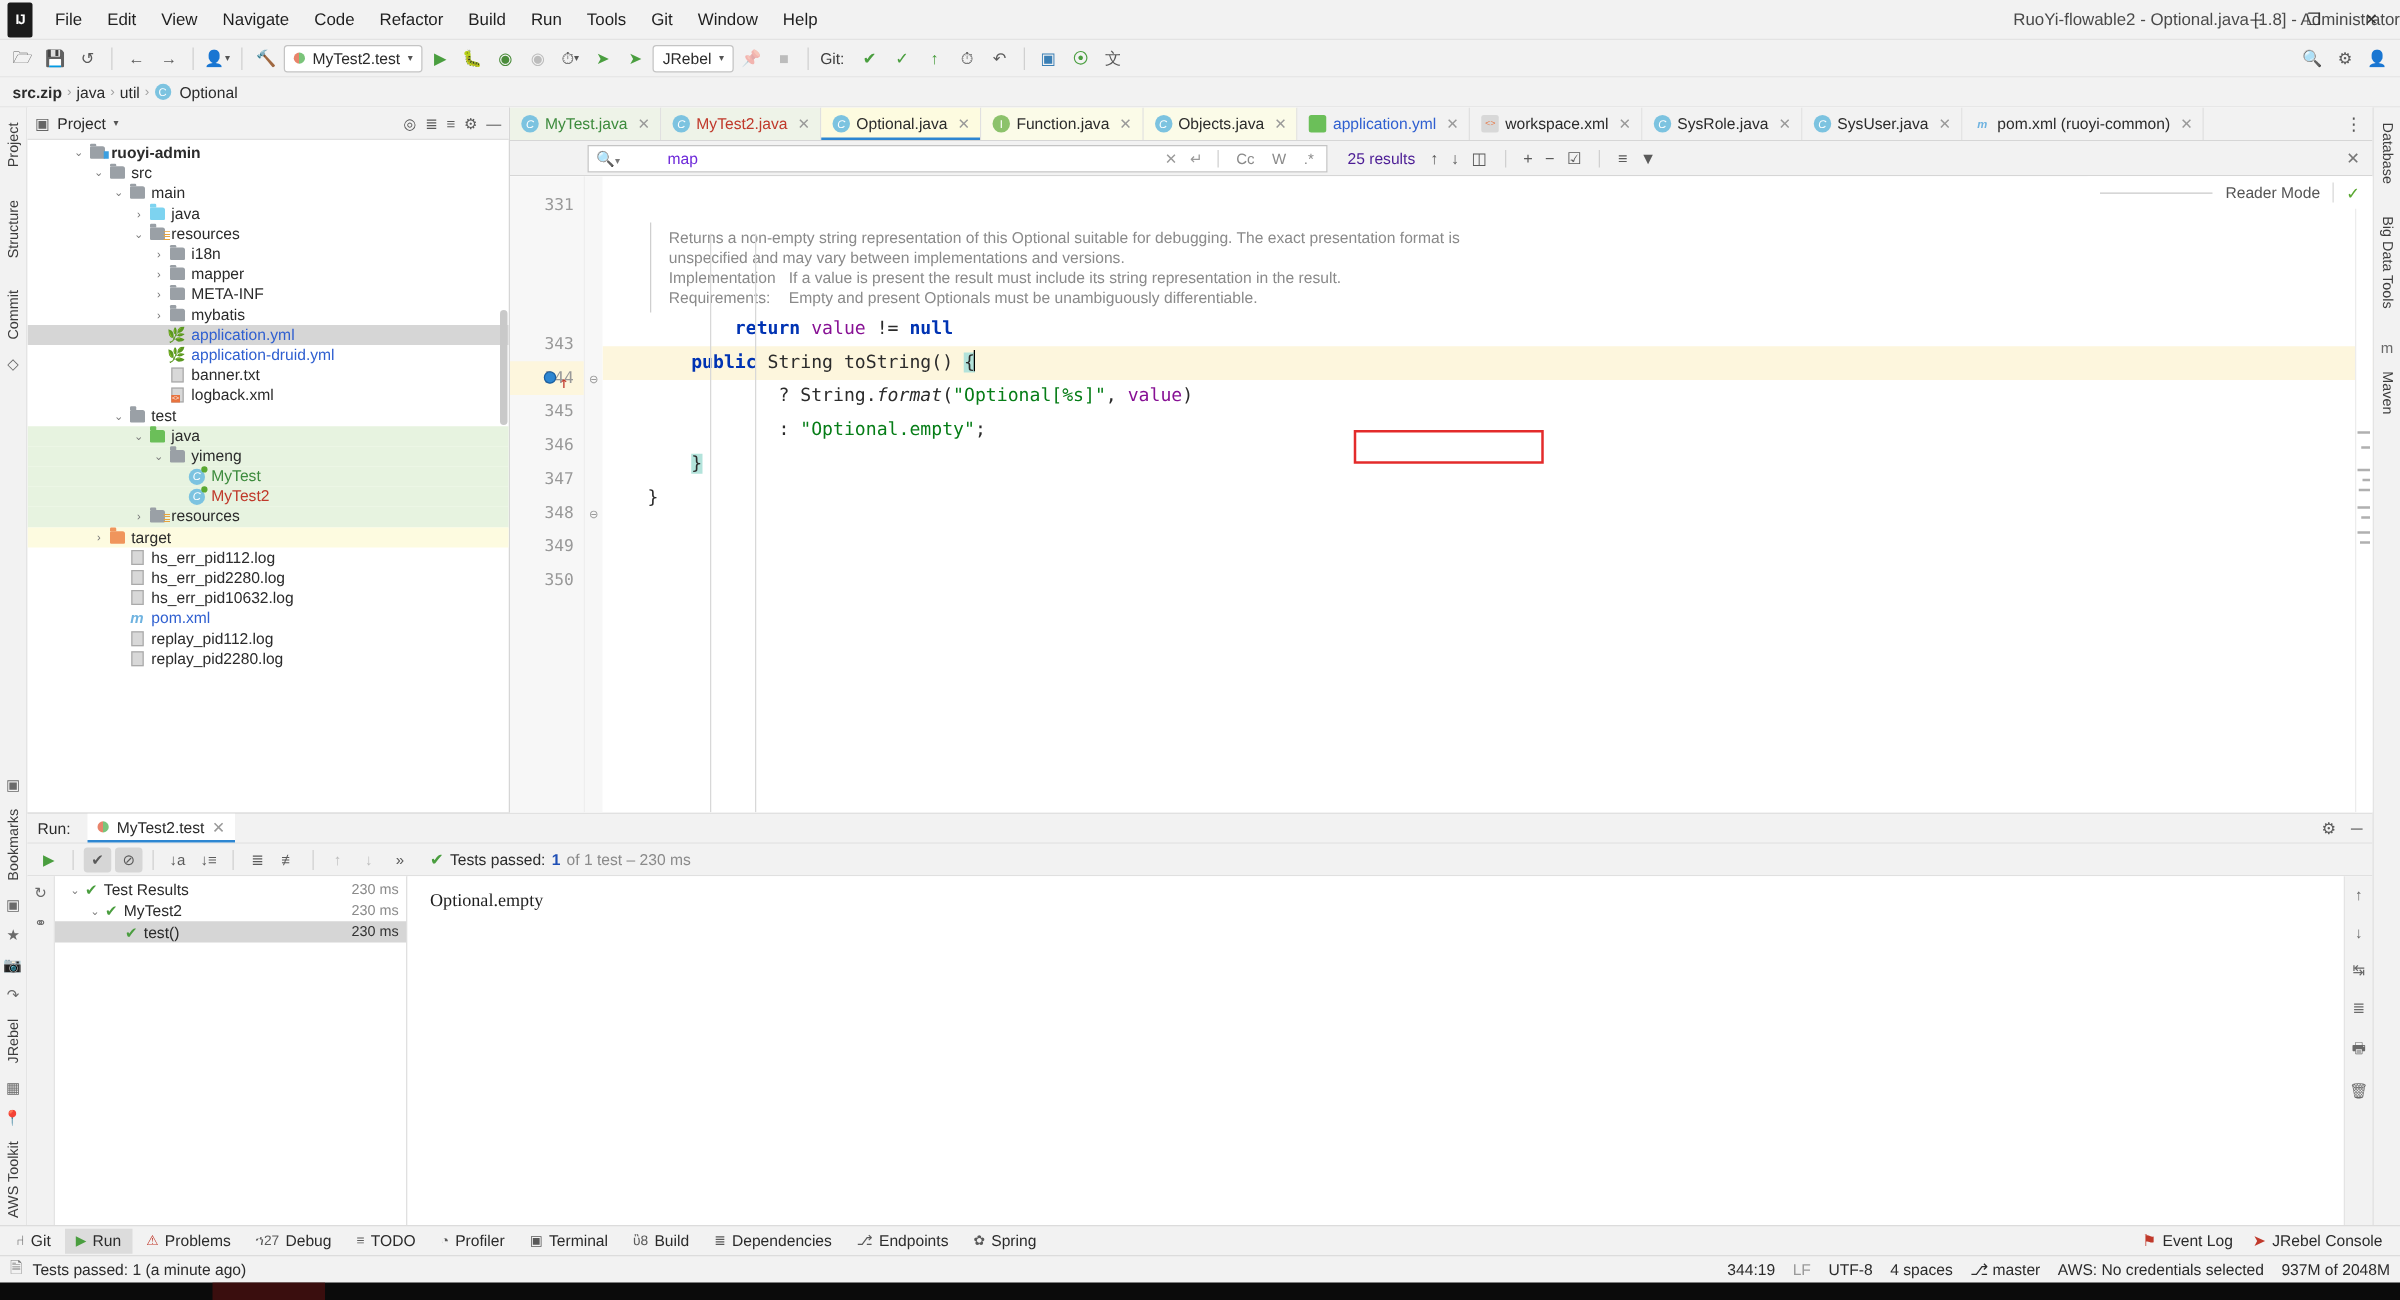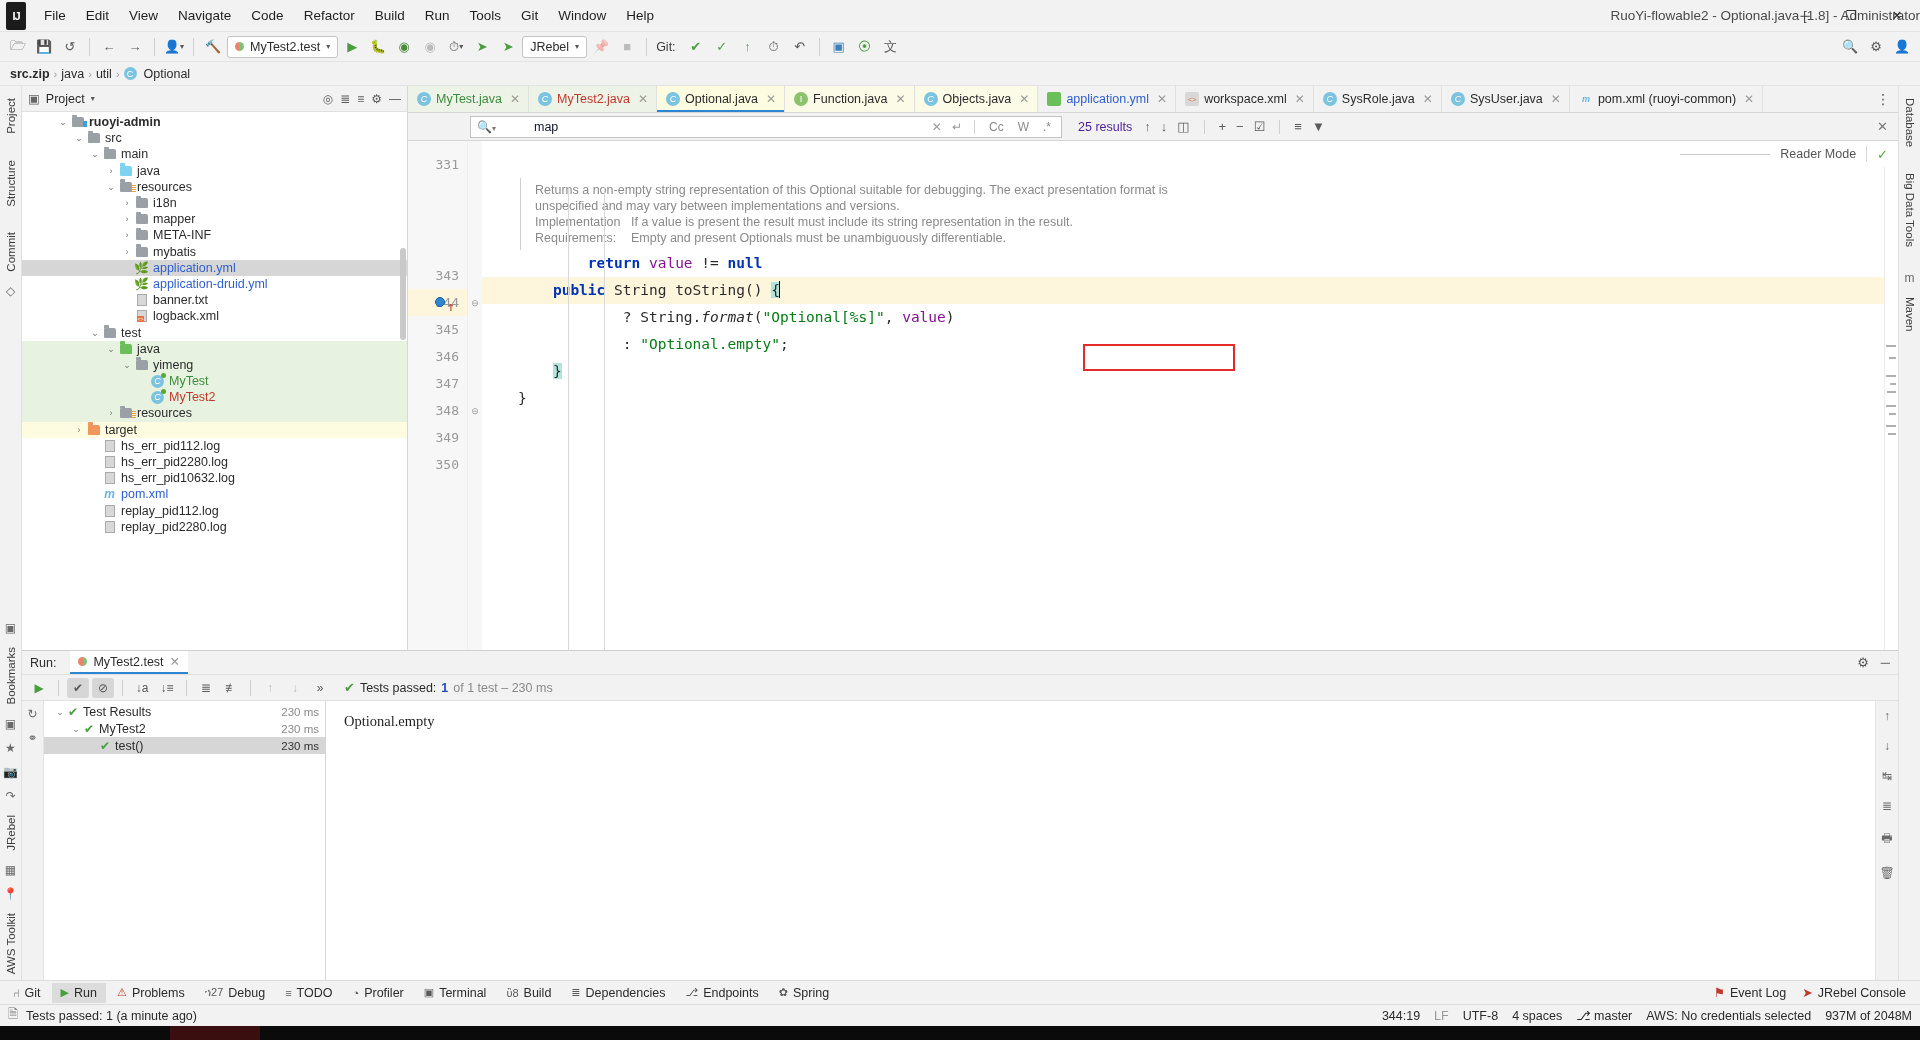--- a/index.html
+++ b/index.html
@@ -175,21 +175,21 @@
   .searchbar {
     height: 28px; display: flex; align-items: center; background: #f2f2f2;
     border-bottom: 1px solid #d6d6d6; padding-left: 2px;
   }
   .sb-gutter { width: 60px; flex: none; }
   .sfield {
     flex: 1; max-width: 592px; height: 22px; background: #fff; border: 1px solid #c4c4c4;
     display: flex; align-items: center; gap: 6px; padding: 0 6px; font-size: 12.5px;
   }
   .sfield .q { color:#7a7a7a; font-size:12px; }
-  .sfield .val { flex: 1; color:#0f172a;padding-left:32px; }
+  .sfield .val { flex: 1; color:#6d28d9;padding-left:32px; }
   .sfield .ic { color:#9a9a9a; font-size:12px; padding: 0 2px;}
   .sf-sep { width:1px;height:14px;background:#d0d0d0;margin:0 4px;}
   .sopt { color:#8a8a8a; font-size:12px; padding: 0 4px; }
   .results { font-size:12.5px; color:#4c1d95; margin: 0 12px 0 16px; white-space:nowrap;}
   .sb-icons { display:flex; align-items:center; gap:10px; color:#5a5a5a; font-size:13px;}
   .sb-close { margin-left:auto; margin-right:10px; color:#777; font-size:13px;}
 
   
   .codearea { flex: 1; display: flex; position: relative; min-height: 0; overflow:hidden; background:#fff;}
   .gutter {

